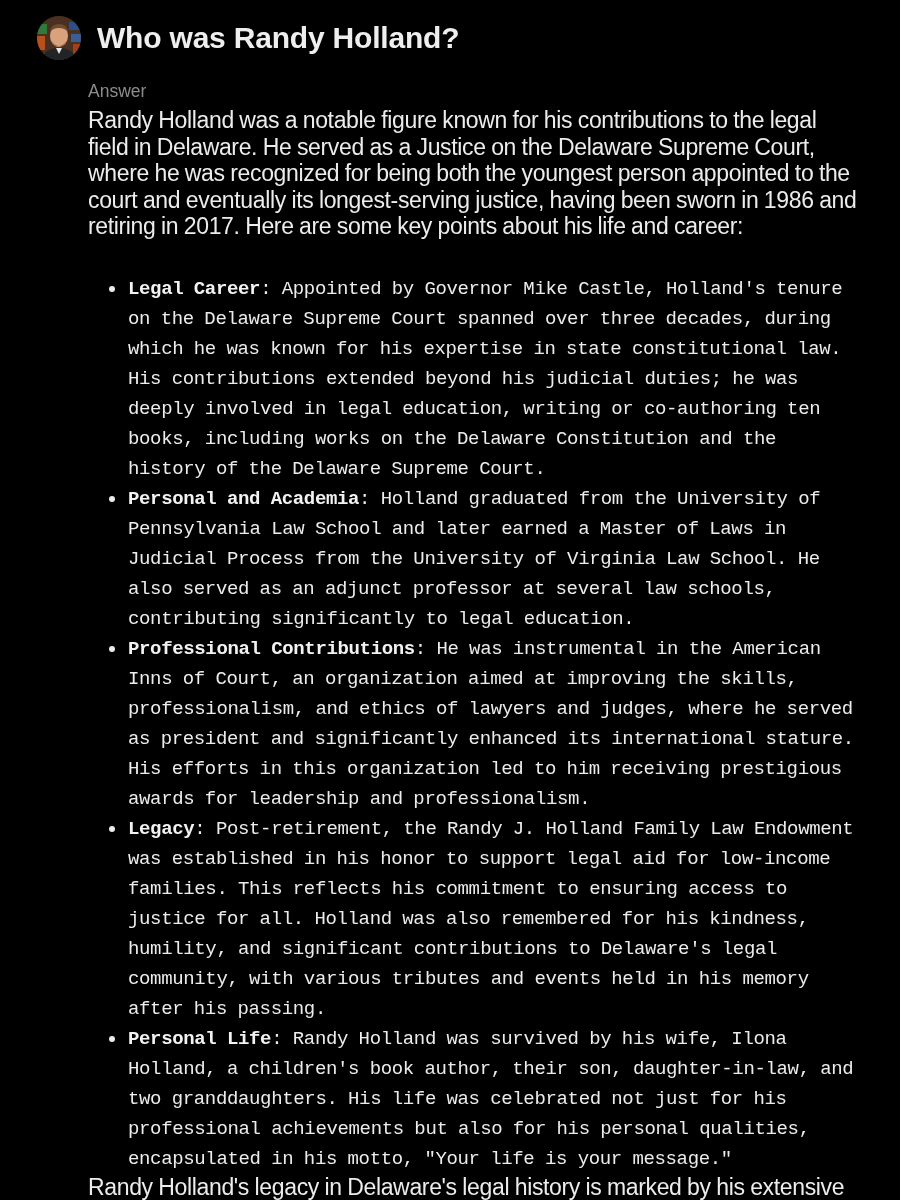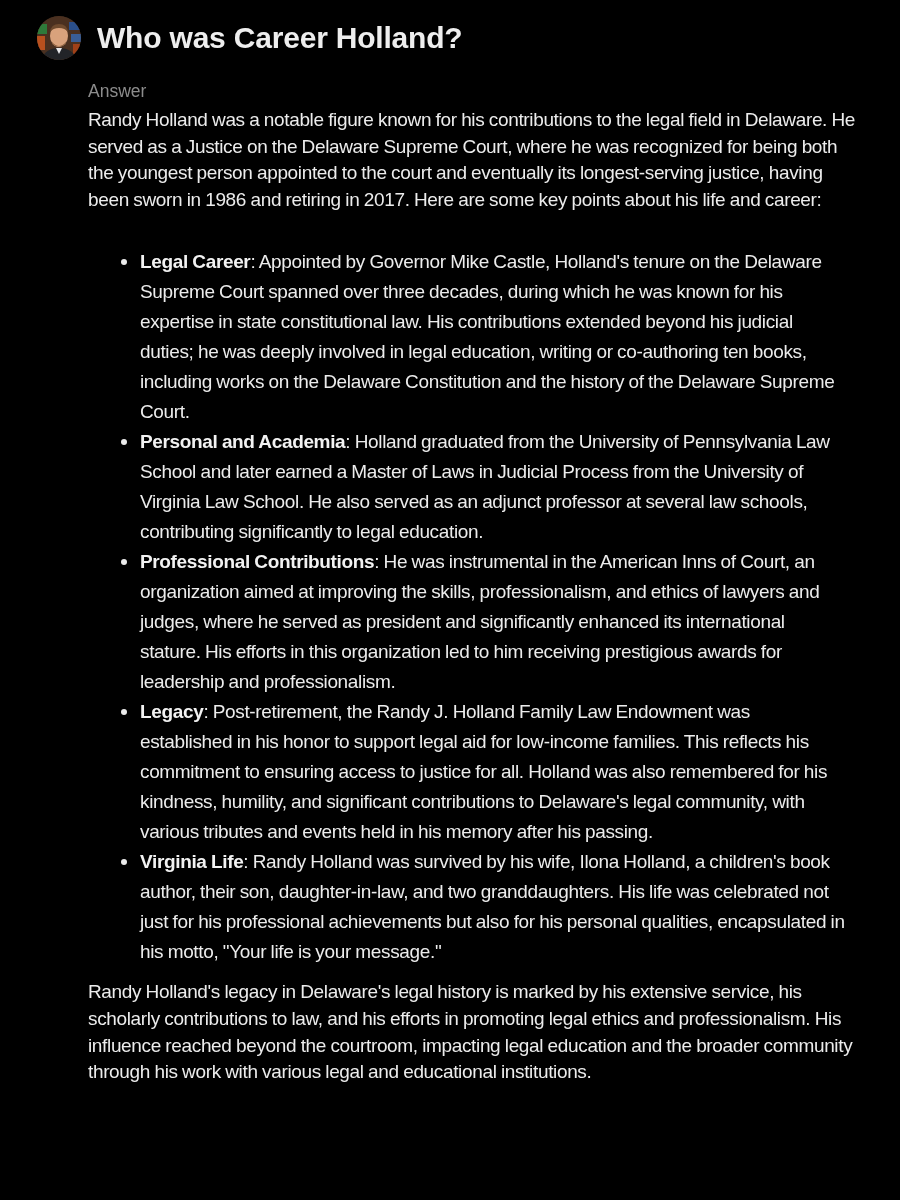--- a/index.html
+++ b/index.html
@@ -46,32 +46,33 @@
     top: 79px;
     width: 770px;
   }
   .answer-label {
     font-size: 17.5px;
     color: #8c8c8c;
     line-height: 24px;
     margin: 0 0 4px 0;
   }
   .para {
-    font-size: 19px;
+    font-size: 23px;
     line-height: 26.6px;
     color: #ececec;
     margin: 0;
     letter-spacing: -0.35px;
     word-spacing: -0.5px;
   }
   .intro { margin-bottom: 34px; }
   ul.points {
     list-style: none;
-    margin: 12px;
+    margin: 0;
     padding: 0 0 0 40px;
+    font-family: Liberation Mono, monospace;
   }
   ul.points li {
     position: relative;
     font-size: 19px;
     line-height: 30px;
     color: #ececec;
     letter-spacing: -0.35px;
     word-spacing: -0.5px;
   }
   ul.points li .dot {
@@ -101,21 +102,21 @@
       <rect x="34" y="18" width="10" height="8" fill="#3a5e96"></rect>
       <rect x="0" y="20" width="8" height="14" fill="#b8501e"></rect>
       <rect x="36" y="28" width="8" height="10" fill="#a04018"></rect>
       <ellipse cx="22" cy="20" rx="9" ry="11" fill="#d9a27c"></ellipse>
       <path d="M13 16 Q14 8 22 8 Q30 8 31 16 Q28 12 22 12 Q16 12 13 16 Z" fill="#6e4a2e"></path>
       <path d="M15 26 Q22 34 29 26 L29 28 Q22 33 15 28 Z" fill="#8a6040"></path>
       <path d="M4 44 Q8 32 22 32 Q36 32 40 44 Z" fill="#222428"></path>
       <path d="M19 32 L22 38 L25 32 Z" fill="#e8e8ea"></path>
     </svg>
   </div>
-  <h1 class="title">Who was Career Holland?</h1>
+  <h1 class="title">Who was Randy Holland?</h1>
 </div>
 
 <div class="answer-wrap">
   <div class="answer-label">Answer</div>
 
   <p class="para intro">Randy Holland was a notable figure known for his contributions to the legal field in Delaware. He served as a Justice on the Delaware Supreme Court, where he was recognized for being both the youngest person appointed to the court and eventually its longest-serving justice, having been sworn in 1986 and retiring in 2017. Here are some key points about his life and career:</p>
 
   <ul class="points">
     <li>
       <span class="dot"></span><strong>Legal Career</strong><span>: Appointed by Governor Mike Castle, Holland's tenure on the Delaware Supreme Court spanned over three decades, during which he was known for his expertise in state constitutional law. His contributions extended beyond his judicial duties; he was deeply involved in legal education, writing or co-authoring ten books, including works on the Delaware Constitution and the history of the Delaware Supreme Court.</span>
@@ -123,18 +124,18 @@
     <li>
       <span class="dot"></span><strong>Personal and Academia</strong><span>: Holland graduated from the University of Pennsylvania Law School and later earned a Master of Laws in Judicial Process from the University of Virginia Law School. He also served as an adjunct professor at several law schools, contributing significantly to legal education.</span>
     </li>
     <li>
       <span class="dot"></span><strong>Professional Contributions</strong><span>: He was instrumental in the American Inns of Court, an organization aimed at improving the skills, professionalism, and ethics of lawyers and judges, where he served as president and significantly enhanced its international stature. His efforts in this organization led to him receiving prestigious awards for leadership and professionalism.</span>
     </li>
     <li>
       <span class="dot"></span><strong>Legacy</strong><span>: Post-retirement, the Randy J. Holland Family Law Endowment was established in his honor to support legal aid for low-income families. This reflects his commitment to ensuring access to justice for all. Holland was also remembered for his kindness, humility, and significant contributions to Delaware's legal community, with various tributes and events held in his memory after his passing.</span>
     </li>
     <li>
-      <span class="dot"></span><strong>Virginia Life</strong><span>: Randy Holland was survived by his wife, Ilona Holland, a children's book author, their son, daughter-in-law, and two granddaughters. His life was celebrated not just for his professional achievements but also for his personal qualities, encapsulated in his motto, "Your life is your message."</span>
+      <span class="dot"></span><strong>Personal Life</strong><span>: Randy Holland was survived by his wife, Ilona Holland, a children's book author, their son, daughter-in-law, and two granddaughters. His life was celebrated not just for his professional achievements but also for his personal qualities, encapsulated in his motto, "Your life is your message."</span>
     </li>
   </ul>
 
   <p class="para conclusion">Randy Holland's legacy in Delaware's legal history is marked by his extensive service, his scholarly contributions to law, and his efforts in promoting legal ethics and professionalism. His influence reached beyond the courtroom, impacting legal education and the broader community through his work with various legal and educational institutions.</p>
 </div>
 
 </body></html>

